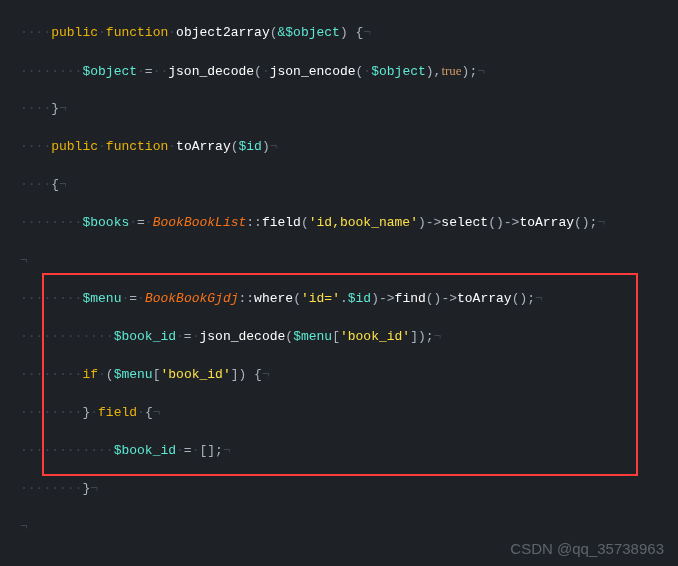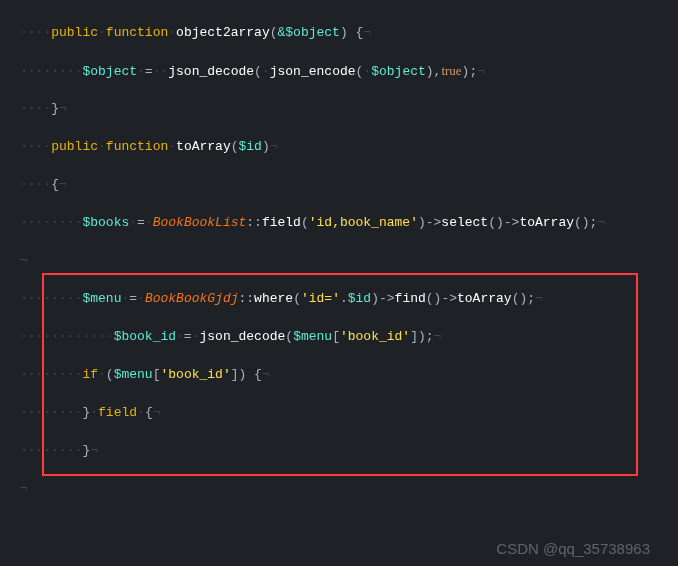--- a/index.html
+++ b/index.html
@@ -50,20 +50,21 @@
 <div class="line"><span class="ws">········</span><span class="var">$object</span><span class="ws">·</span><span class="op">=</span><span class="ws">··</span><span class="fn">json_decode</span><span class="punc">(</span><span class="ws">·</span><span class="fn">json_encode</span><span class="punc">(</span><span class="ws">·</span><span class="var">$object</span><span class="punc">),</span><span class="const">true</span><span class="punc">);</span><span class="ws">¬</span></div>
 <div class="line"><span class="ws">····</span><span class="punc">}</span><span class="ws">¬</span></div>
 <div class="line"><span class="ws">····</span><span class="kw">public</span><span class="ws">·</span><span class="kw">function</span><span class="ws">·</span><span class="fn">toArray</span><span class="punc">(</span><span class="var">$id</span><span class="punc">)</span><span class="ws">¬</span></div>
 <div class="line"><span class="ws">····</span><span class="punc">{</span><span class="ws">¬</span></div>
 <div class="line"><span class="ws">········</span><span class="var">$books</span><span class="ws">·</span><span class="op">=</span><span class="ws">·</span><span class="cls">BookBookList</span><span class="punc">::</span><span class="fn">field</span><span class="punc">(</span><span class="str">'id,book_name'</span><span class="punc">)-&gt;</span><span class="fn">select</span><span class="punc">()-&gt;</span><span class="fn">toArray</span><span class="punc">();</span><span class="ws">¬</span></div>
 <div class="line"><span class="ws">¬</span></div>
 <div class="line"><span class="ws">········</span><span class="var">$menu</span><span class="ws">·</span><span class="op">=</span><span class="ws">·</span><span class="cls">BookBookGjdj</span><span class="punc">::</span><span class="fn">where</span><span class="punc">(</span><span class="str">'id='</span><span class="punc">.</span><span class="var">$id</span><span class="punc">)-&gt;</span><span class="fn">find</span><span class="punc">()-&gt;</span><span class="fn">toArray</span><span class="punc">();</span><span class="ws">¬</span></div>
 <div class="line"><span class="ws">············</span><span class="var">$book_id</span><span class="ws">·</span><span class="op">=</span><span class="ws">·</span><span class="fn">json_decode</span><span class="punc">(</span><span class="var">$menu</span><span class="punc">[</span><span class="str">'book_id'</span><span class="punc">]);</span><span class="ws">¬</span></div>
 <div class="line"><span class="ws">········</span><span class="kw">if</span><span class="ws">·</span><span class="punc">(</span><span class="var">$menu</span><span class="punc">[</span><span class="str">'book_id'</span><span class="punc">]) {</span><span class="ws">¬</span></div>
 <div class="line"><span class="ws">········</span><span class="punc">}</span><span class="ws">·</span><span class="kw">field</span><span class="ws">·</span><span class="punc">{</span><span class="ws">¬</span></div>
+<div class="line"><span class="ws">············</span><span class="var">$book_id</span><span class="ws">·</span><span class="op">=</span><span class="ws">·</span><span class="punc">[];</span><span class="ws">¬</span></div>
 <div class="line"><span class="ws">········</span><span class="punc">}</span><span class="ws">¬</span></div>
 <div class="line"><span class="ws">¬</span></div>
 
 
 
 
 
 
 
 
@@ -73,13 +74,13 @@
 
 
 
 
 
 
 
 </div>
 
 <div class="box" style="top: 273px; left: 42px; width: 596px; height: 203px;"></div>
-<div class="watermark" style="bottom: 8px; right: 28px;">CSDN @qq_35738963</div>
+<div class="watermark" style="bottom: 8px; right: 14px;">CSDN @qq_35738963</div>
 
 </body></html>

